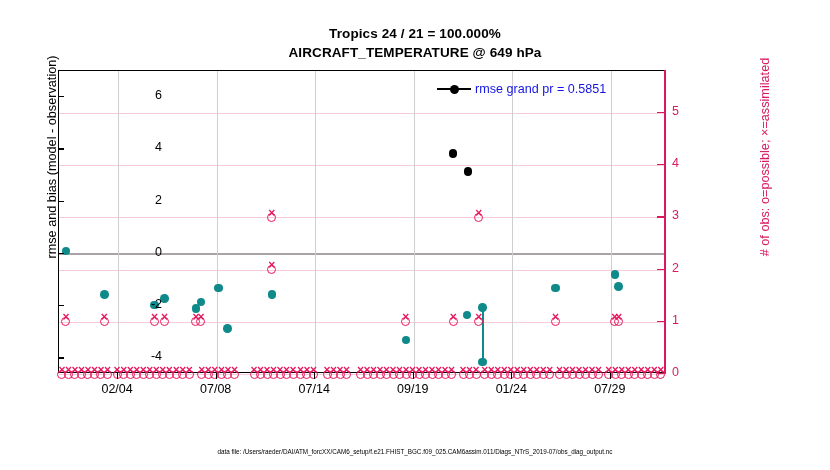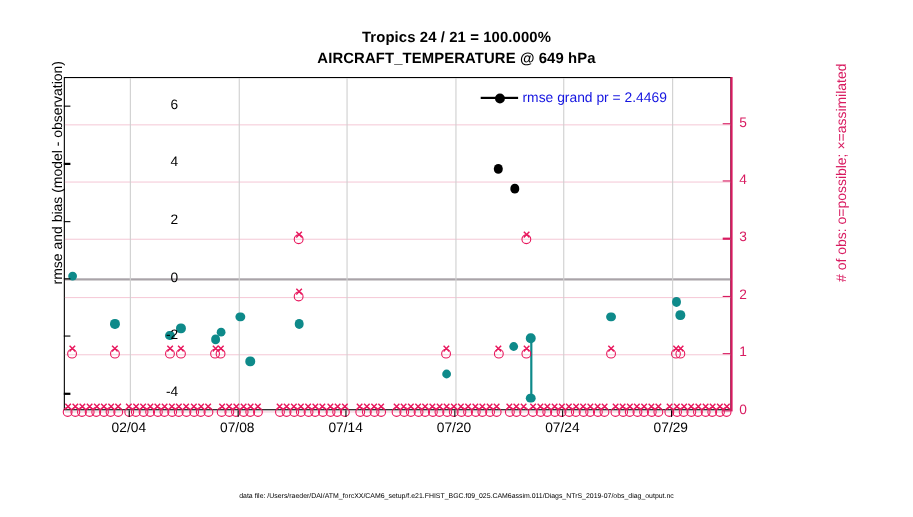--- a/index.html
+++ b/index.html
@@ -247,34 +247,34 @@
   <div class="ylabel-left">rmse and bias (model - observation)</div>
   <div class="ylabel-right"># of obs: o=possible; ×=assimilated</div>
 
   <div class="filenote">data file: /Users/raeder/DAI/ATM_forcXX/CAM6_setup/f.e21.FHIST_BGC.f09_025.CAM6assim.011/Diags_NTrS_2019-07/obs_diag_output.nc</div>
 
   <div id="legend">
     <div class="leg-row">
       <div class="leg-sym" style="background:#000;">
         <div class="leg-dot" style="background:#000;"></div>
       </div>
-      <span class="leg-txt">rmse grand pr = 2.4469</span>
+      <span class="leg-txt">rmse grand pr = 0.5851</span>
     </div>
   </div>
 
 <div class="xtick-mark" style="left: 117.123px;"></div>
     <div class="xtick-lab" style="left: 117.123px;">02/04</div>
     <div class="xtick-mark" style="left: 215.662px;"></div>
     <div class="xtick-lab" style="left: 215.662px;">07/08</div>
     <div class="xtick-mark" style="left: 314.201px;"></div>
     <div class="xtick-lab" style="left: 314.201px;">07/14</div>
     <div class="xtick-mark" style="left: 412.74px;"></div>
-    <div class="xtick-lab" style="left: 412.74px;">07/20</div>
+    <div class="xtick-lab" style="left: 412.74px;">09/19</div>
     <div class="xtick-mark" style="left: 511.279px;"></div>
-    <div class="xtick-lab" style="left: 511.279px;">07/24</div>
+    <div class="xtick-lab" style="left: 511.279px;">01/24</div>
     <div class="xtick-mark" style="left: 609.818px;"></div>
     <div class="xtick-lab" style="left: 609.818px;">07/29</div>
     <div class="ytick-l" style="top: 96.1207px;">6</div>
     <div class="ytick-l-mark" style="top: 96.1207px;"></div>
     <div class="ytick-l" style="top: 148.362px;">4</div>
     <div class="ytick-l-mark" style="top: 148.362px;"></div>
     <div class="ytick-l" style="top: 200.603px;">2</div>
     <div class="ytick-l-mark" style="top: 200.603px;"></div>
     <div class="ytick-l" style="top: 252.845px;">0</div>
     <div class="ytick-l-mark" style="top: 252.845px;"></div>

